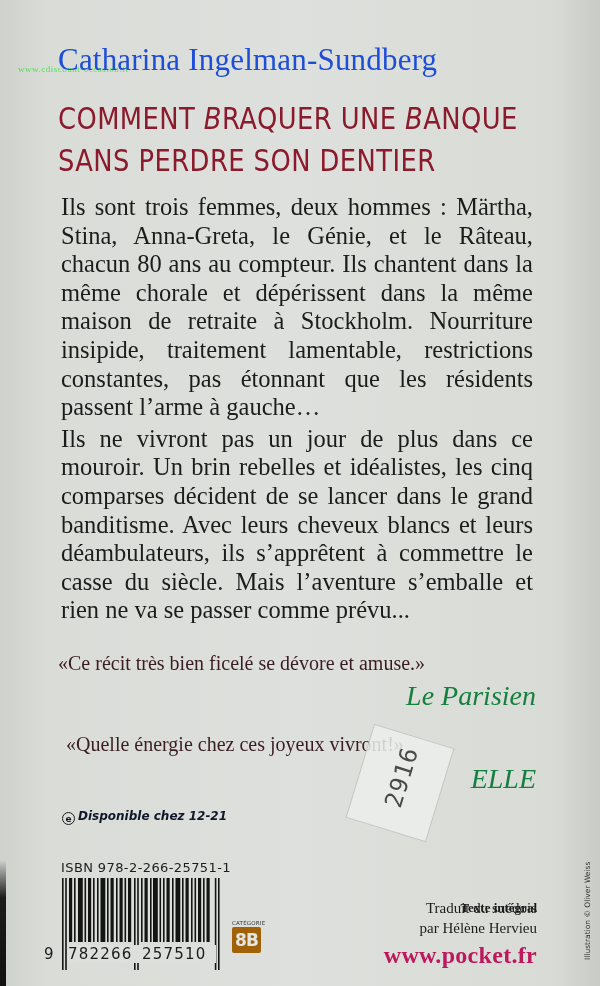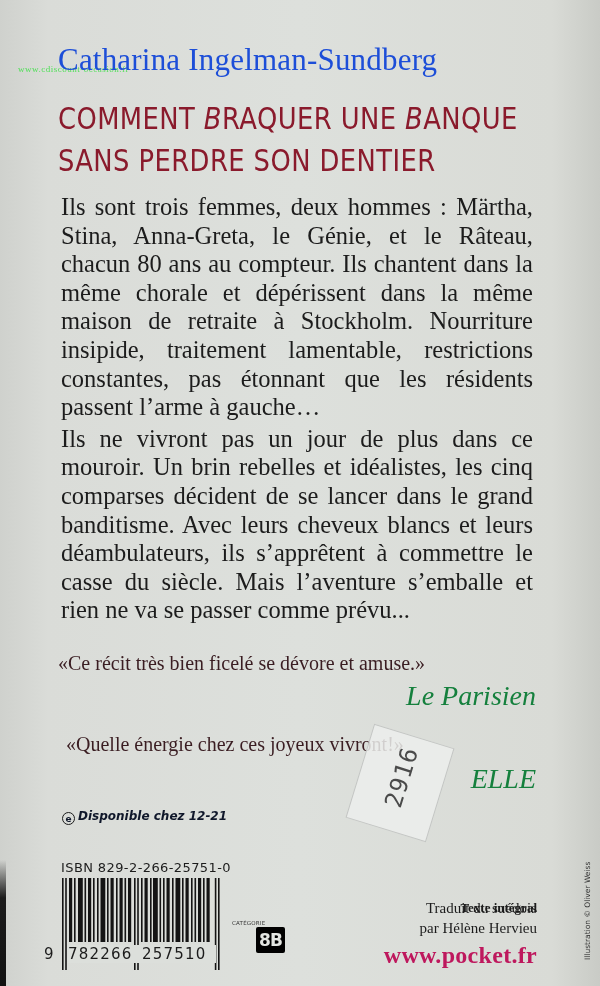--- a/index.html
+++ b/index.html
@@ -83,22 +83,22 @@
   }
   .barcode-digits span { display: inline-block; }
   .category {
     position: absolute; left: 232px; top: 920px; width: 30px;
     text-align: center;
   }
   .category-label {
     font-family: "DejaVu Sans", sans-serif; font-size: 5.5px; color: #333; letter-spacing: 0.2px; display: block;
   }
   .category-badge {
-    display: block; margin-top: 1px; width: 29px; height: 26px; background: #000000; color: #e4e6e2;
-    font-family: "DejaVu Sans", sans-serif; font-weight: bold; font-size: 17px; line-height: 26px; letter-spacing: -1px; border-radius: 2px; margin-left: 24px;
+    display: block; margin-top: 1px; width: 29px; height: 26px; background: #a16207; color: #e4e6e2;
+    font-family: "DejaVu Sans", sans-serif; font-weight: bold; font-size: 17px; line-height: 26px; letter-spacing: -1px; border-radius: 2px;
   }
   .integral {
     position: absolute; right: 63px; top: 866px; font-size: 13px; color: #1c1c1c; font-weight: bold; margin-top: 34px;
   }
   .translator {
     position: absolute; right: 63px; top: 898px; text-align: right; font-size: 15px; line-height: 20px; color: #1c1c1c;
   }
   .website {
     position: absolute; right: 63px; top: 942px; font-size: 24px; color: #be185d; font-weight: bold; letter-spacing: 0.3px;
   }
@@ -135,21 +135,21 @@
 <div class="quote-src" style="right:64px; top:763px;">ELLE</div>
 
 <div class="sticker">
   <div class="sticker-num">2916</div>
 </div>
 
 <div class="digital">
   <div class="line1"><span class="at">e</span><span>Disponible chez 12-21</span></div>
 </div>
 
-<div class="isbn">ISBN 829-2-266-25751-0</div>
+<div class="isbn">ISBN 978-2-266-25751-1</div>
 
 <svg class="barcode" viewBox="0 0 158 92" preserveAspectRatio="none">
   <g fill="#141414">
     <rect x="0" y="0" width="1.6" height="92"></rect>
     <rect x="3.2" y="0" width="1.6" height="92"></rect>
     <rect x="7" y="0" width="3.2" height="64"></rect>
     <rect x="12" y="0" width="1.6" height="64"></rect>
     <rect x="16" y="0" width="4.8" height="64"></rect>
     <rect x="22.5" y="0" width="1.6" height="64"></rect>
     <rect x="26" y="0" width="3.2" height="64"></rect>

